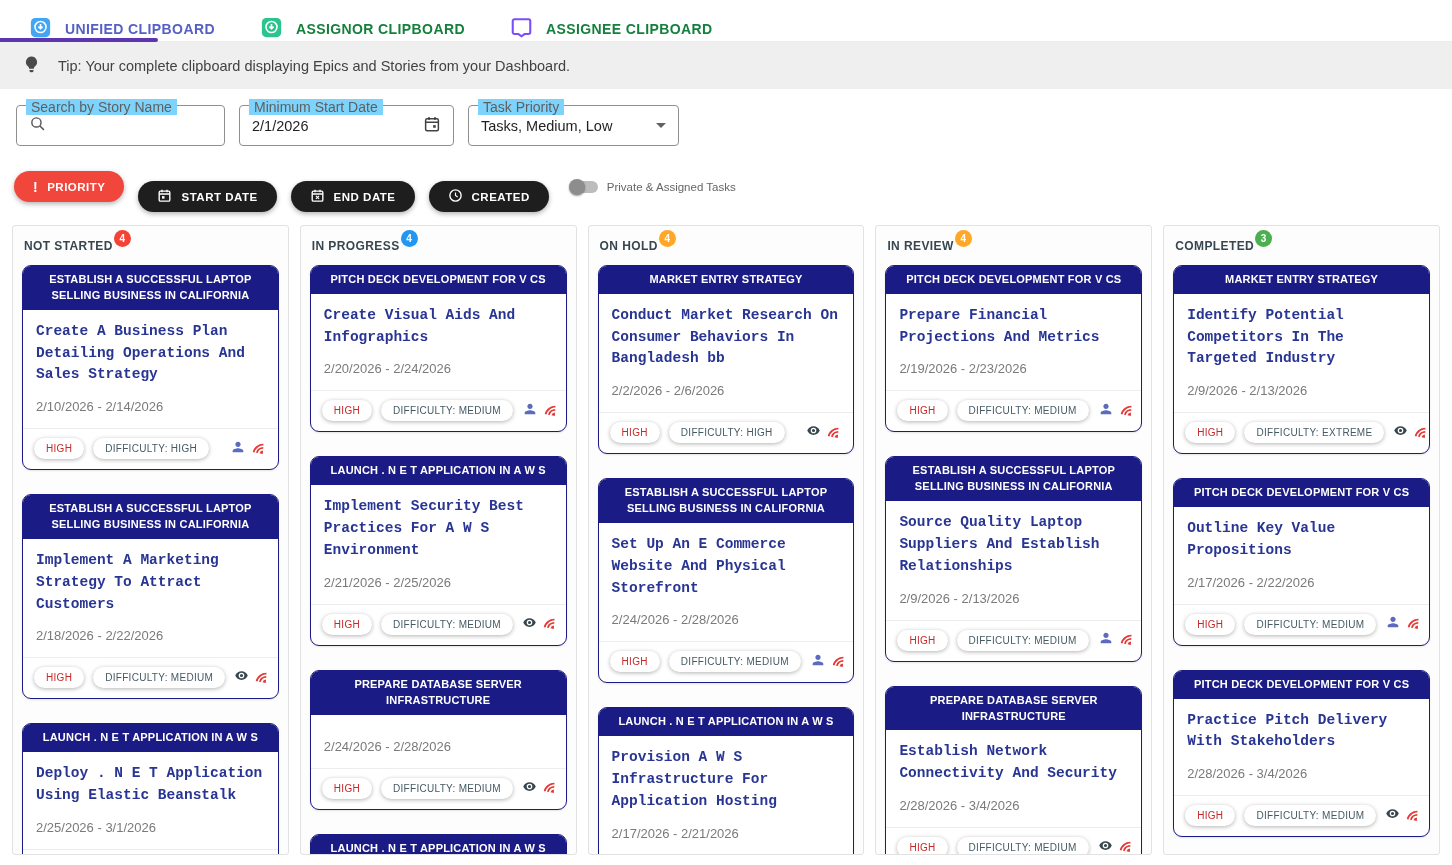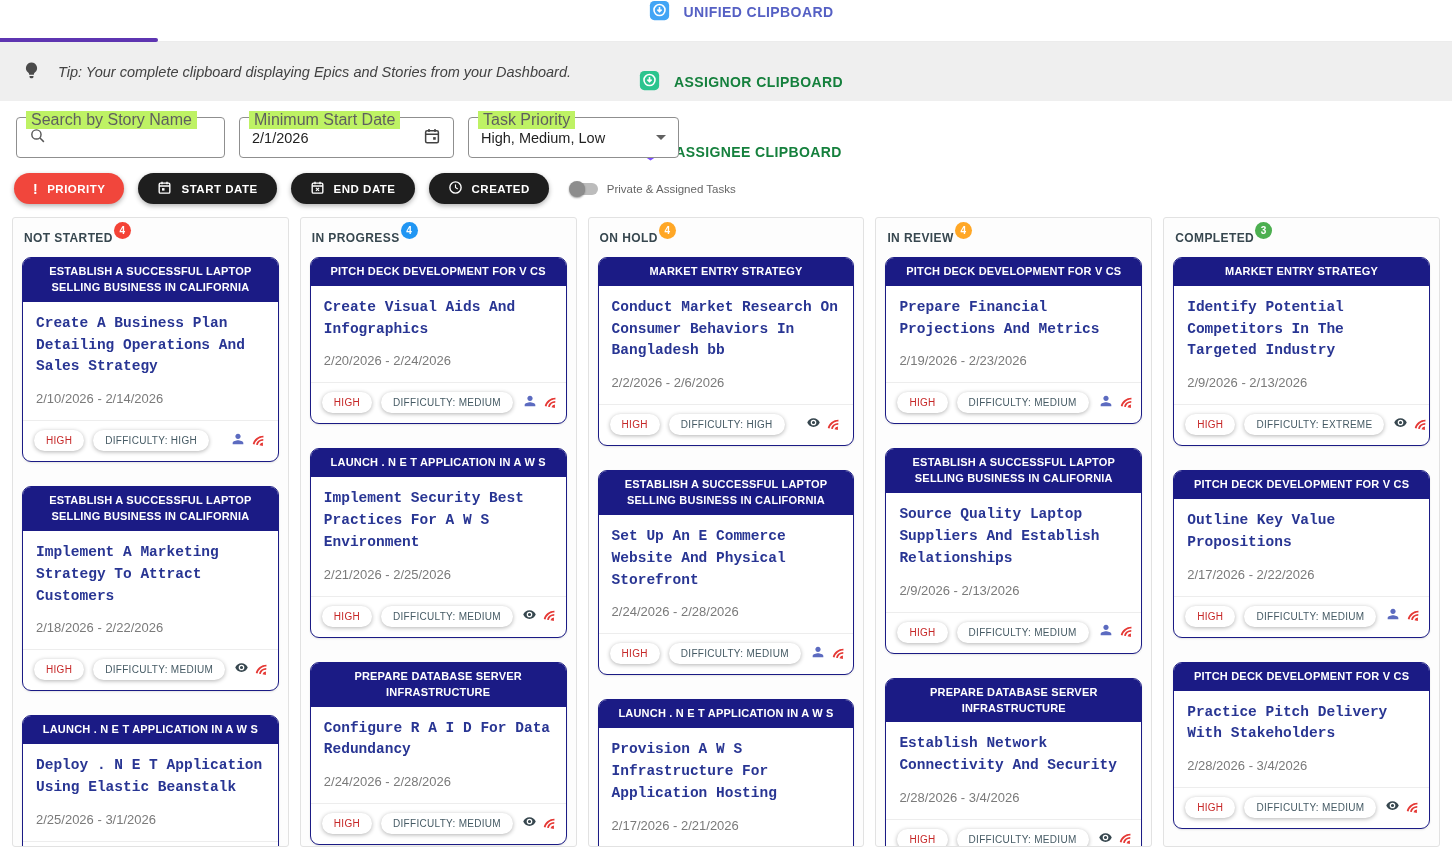--- a/index.html
+++ b/index.html
@@ -1,54 +1,54 @@
 <!DOCTYPE html>
 <html><head>
 <meta charset="utf-8">
 <style>
   * { box-sizing: border-box; margin: 0; padding: 0; }
   html,body { width:1452px; height:865px; background:#fff; overflow:hidden;
     font-family:"Liberation Sans", sans-serif; }
 
   
-  .tabbar { position:relative; height:42px; display:flex; align-items:center;
-    gap:46px; padding-left:30px; border-bottom:1px solid #ececec; background:#fff;flex-direction:column; }
+  .tabbar { position:relative; height:42px; display:flex; align-items:flex-end;
+    gap:46px; padding-left:30px; border-bottom:1px solid #ececec; background:#fff; }
   .tab { display:flex; align-items:center; gap:14px; font-size:14px; font-weight:700;
     color:#15803d; letter-spacing:.4px; cursor:pointer; }
   .tab.active { color:#5560c4; }
   .tab-underline { position:absolute; left:0; bottom:-1px; width:158px; height:4px;
     background:#5e35b1; border-radius:0 4px 4px 0; }
 
   
-  .tipbar { height:59px; background:#efefef; display:flex; align-items:center;
-    gap:17px; padding-left:22px; font-size:14.5px; color:#424242;font-style:italic; }
+  .tipbar { height:47px; background:#efefef; display:flex; align-items:center;
+    gap:17px; padding-left:22px; font-size:14.5px; color:#424242; }
 
   
   .filters { display:flex; gap:14px; padding:16px 16px 0; }
   .field { position:relative; height:41px; border:1px solid #8f8f8f; border-radius:4px;
     display:flex; align-items:center; padding:0 12px; background:#fff; gap:8px; }
-  .field-label { position:absolute; top:-7px; left:9px; background:#bef264; padding:0 5px;
-    font-size:16px; color:#5f5f5f; white-space:nowrap; }
+  .field-label { position:absolute; top:-7px; left:9px; background:#7dd3fc; padding:0 5px;
+    font-size:14px; color:#5f5f5f; white-space:nowrap; }
   .field input { border:none; outline:none; font-size:14px; color:#212121; width:100%;
     font-family:"Liberation Sans",sans-serif; background:transparent; }
   .field .value { font-size:14.5px; color:#1f1f1f; flex:1; }
   .f-search { width:209px; }
   .f-date   { width:215px; }
   .f-select { width:211px; cursor:pointer; }
   .caret { width:0; height:0; border-left:5px solid transparent; border-right:5px solid transparent;
     border-top:5px solid #616161; }
 
   
   .sortrow { display:flex; align-items:center; gap:14px; padding:15px 14px 0; }
   .pill { height:31px; border-radius:17px; display:inline-flex; align-items:center; gap:9px;
     padding:0 19px; font-size:11.5px; font-weight:700; letter-spacing:.5px; color:#fff;
     border:none; cursor:pointer; box-shadow:0 2px 5px rgba(0,0,0,.3);
     font-family:"Liberation Sans",sans-serif; }
   .pill.red { background:#f1463c; }
-  .pill.dark { background:#1e1e1e; }
+  .pill.dark { background:#1e1e1e;margin-top:20px; }
   .bang { font-weight:900; font-size:14px; line-height:1; }
   .toggle-wrap { display:flex; align-items:center; gap:9px; margin-left:8px;
     color:#666; font-size:11.5px; cursor:pointer;justify-content:space-between; }
   .switch { width:27px; height:12px; background:#bcbcbc; border-radius:7px; position:relative; }
   .knob { width:16px; height:16px; border-radius:50%; background:#8d8d8d; position:absolute;
     left:-2px; top:-2px; box-shadow:0 1px 2px rgba(0,0,0,.4); }
 
   
   .board { display:flex; gap:11px; padding:13px 12px 0; }
   .column { flex:1; border:1px solid #e2e2e2; background:#fdfdfd; border-radius:3px;
@@ -136,21 +136,21 @@
     <span>
       <svg width="18" height="18" viewBox="0 0 24 24" fill="none" stroke="#424242" stroke-width="2">
           <rect x="3.5" y="5" width="17" height="16" rx="2"></rect>
           <path d="M3.5 9.5h17M8 2.8v4M16 2.8v4"></path>
           <rect x="13.5" y="13.5" width="3.5" height="3.5" fill="#424242" stroke="none"></rect>
         </svg>
     </span>
   </div>
   <div class="field f-select">
     <span class="field-label">Task Priority</span>
-    <span class="value">High, Medium, Low</span>
+    <span class="value">Tasks, Medium, Low</span>
     <span class="caret"></span>
   </div>
 </div>
 
 <div class="sortrow">
   <button class="pill red">
     <span class="bang">!</span>
     <span>PRIORITY</span>
   </button>
   <button class="pill dark">
@@ -341,21 +341,20 @@
                   <path d="M12 6.2c-3.9 0-7.4 1.3-10.2 3.6l1.7 2.1A13.3 13.3 0 0112 9c3.2 0 6.2 1.1 8.5 2.9l1.7-2.1A16.3 16.3 0 0012 6.2z"></path>
                 </svg>
         </span>
       </span>
     </div>
   </div>
 
   <div class="card">
     <div class="card-head">PREPARE DATABASE SERVER INFRASTRUCTURE</div>
     <div class="card-body">
-      <div class="story">Configure R A I D For Data Redundancy</div>
       <div class="dates">2/24/2026 - 2/28/2026</div>
     </div>
     <div class="card-foot">
       <span class="chip chip-high">HIGH</span>
       <span class="chip chip-diff">DIFFICULTY: MEDIUM</span>
       <span class="foot-icons">
 
         <span>
           <svg width="15" height="15" viewBox="0 0 24 24" fill="#37474f">
                   <path d="M12 5C7.5 5 3.6 7.8 2 12c1.6 4.2 5.5 7 10 7s8.4-2.8 10-7c-1.6-4.2-5.5-7-10-7zm0 11.5A4.5 4.5 0 1112 7.5a4.5 4.5 0 010 9zm0-7a2.5 2.5 0 100 5 2.5 2.5 0 000-5z"></path>

